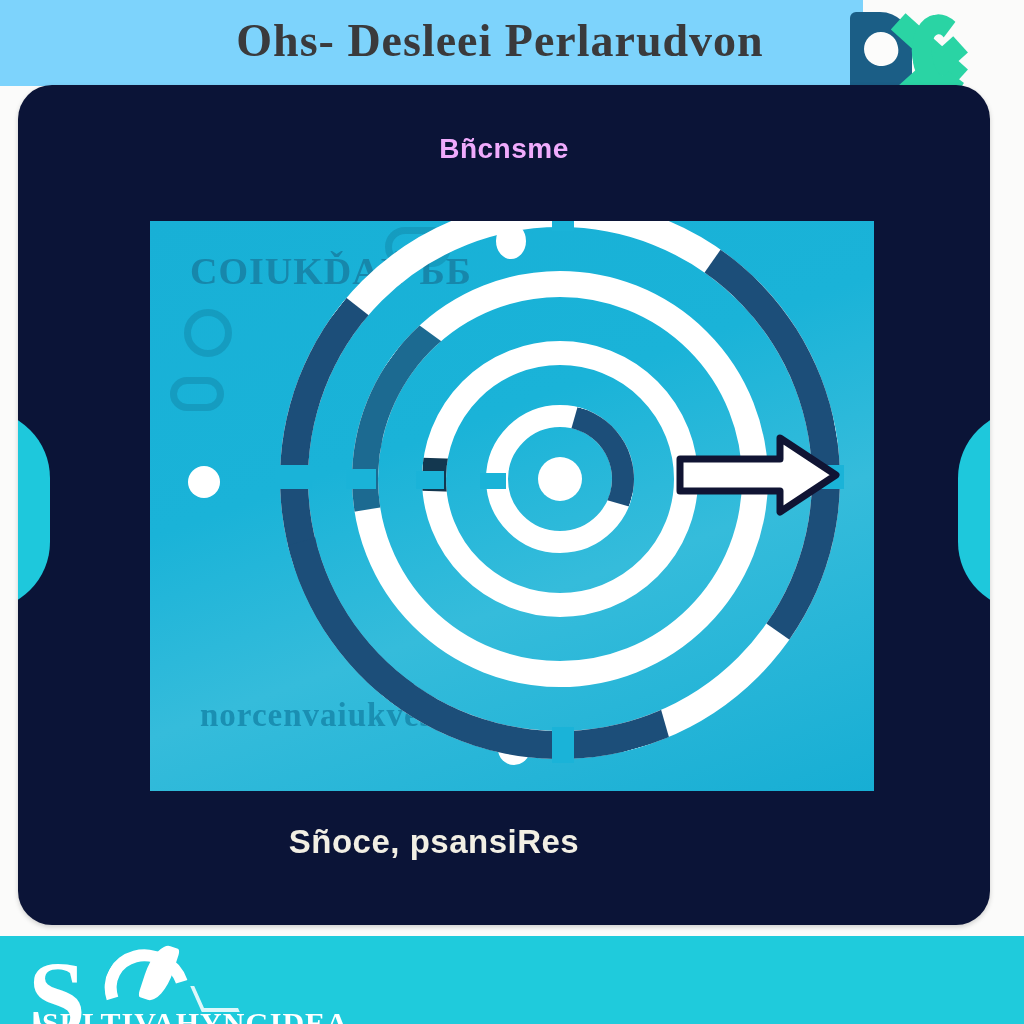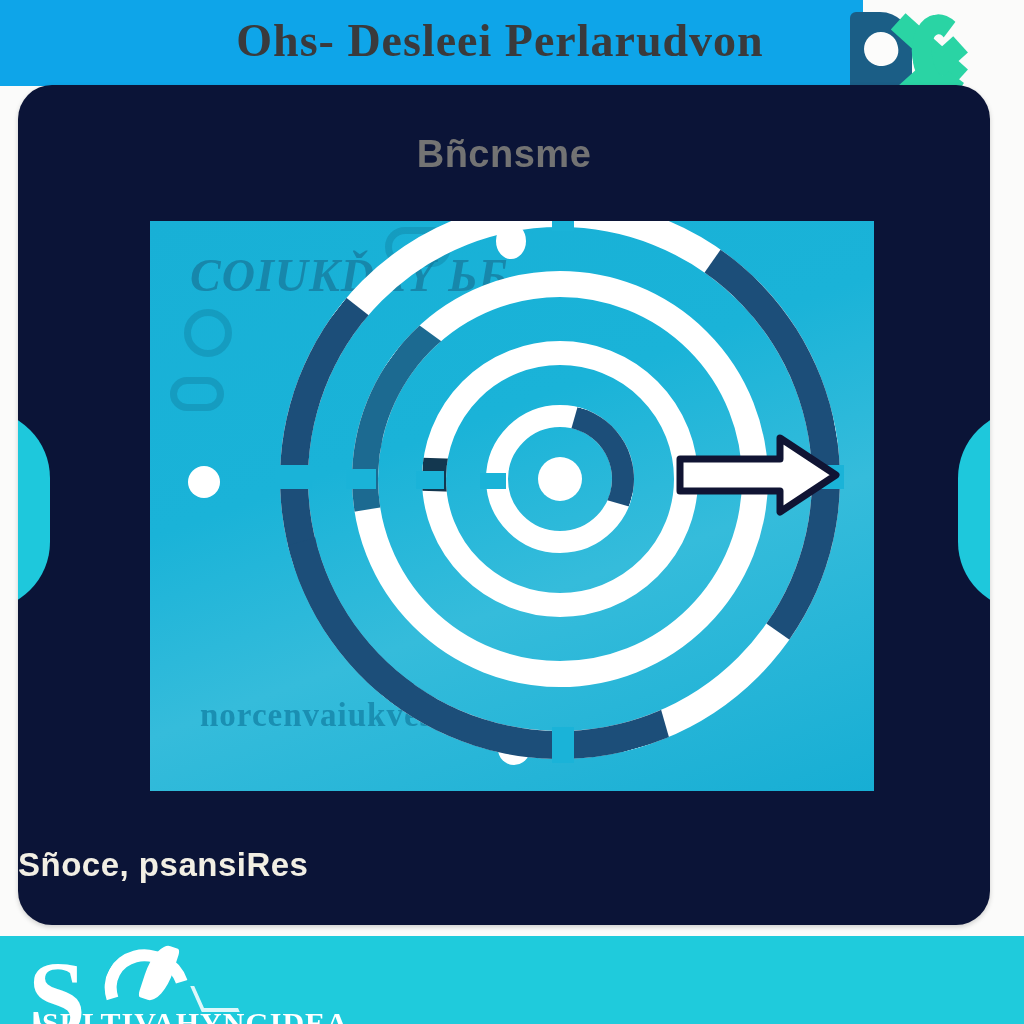--- a/index.html
+++ b/index.html
@@ -20,21 +20,21 @@
     inset: 0;
     background: #fbfbfa;
   }
 
   
   .header {
     position: absolute;
     left: 0; top: 0;
     width: 863px;
     height: 86px;
-    background: #0ea5e9;
+    background: #7dd3fc;
   }
   .header-title {
     position: absolute;
     left: 170px;
     top: 6px;
     width: 660px;
     height: 70px;
     line-height: 70px;
     text-align: center;
     font-family: "Liberation Serif", serif;
@@ -107,30 +107,31 @@
     border-radius: 34px;
     overflow: hidden;
     box-shadow: 0 2px 5px rgba(0,0,0,0.18);
   }
   .panel-heading {
     position: absolute;
     left: 0; top: 48px;
     width: 972px;
     text-align: center;
     font-family: "Liberation Sans", sans-serif;
-    font-size: 38px;
+    font-size: 28px;
     font-weight: 700;
     letter-spacing: 0.5px;
-    color: #737373;
+    color: #f0abfc;
     filter: blur(0.3px);
   }
   .panel-footer {
     position: absolute;
-    left: 0; top: 761px;
+    left: 0; top: 738px;
     width: 832px;
+    text-align: center;
     font-family: "Liberation Sans", sans-serif;
     font-size: 33px;
     font-weight: 700;
     letter-spacing: 0.5px;
     color: #f2efe4;
     filter: blur(0.3px);
   }
 
   
   .side-knob {
@@ -163,23 +164,22 @@
     position: absolute;
     font-family: "Liberation Serif", serif;
     font-weight: 700;
     color: #1787ab;
     white-space: nowrap;
     filter: blur(0.4px);
   }
   .canvas-label.top-left {
     left: 40px;
     top: 28px;
-    font-size: 46px;
+    font-size: 38px;
     letter-spacing: 1px;
-    font-style: italic;
   }
   .canvas-label.bottom-left {
     left: 50px;
     top: 476px;
     font-size: 33px;
     letter-spacing: 1px;
     color: #1a8fb2;
   }
 
   .ghost-pill {

